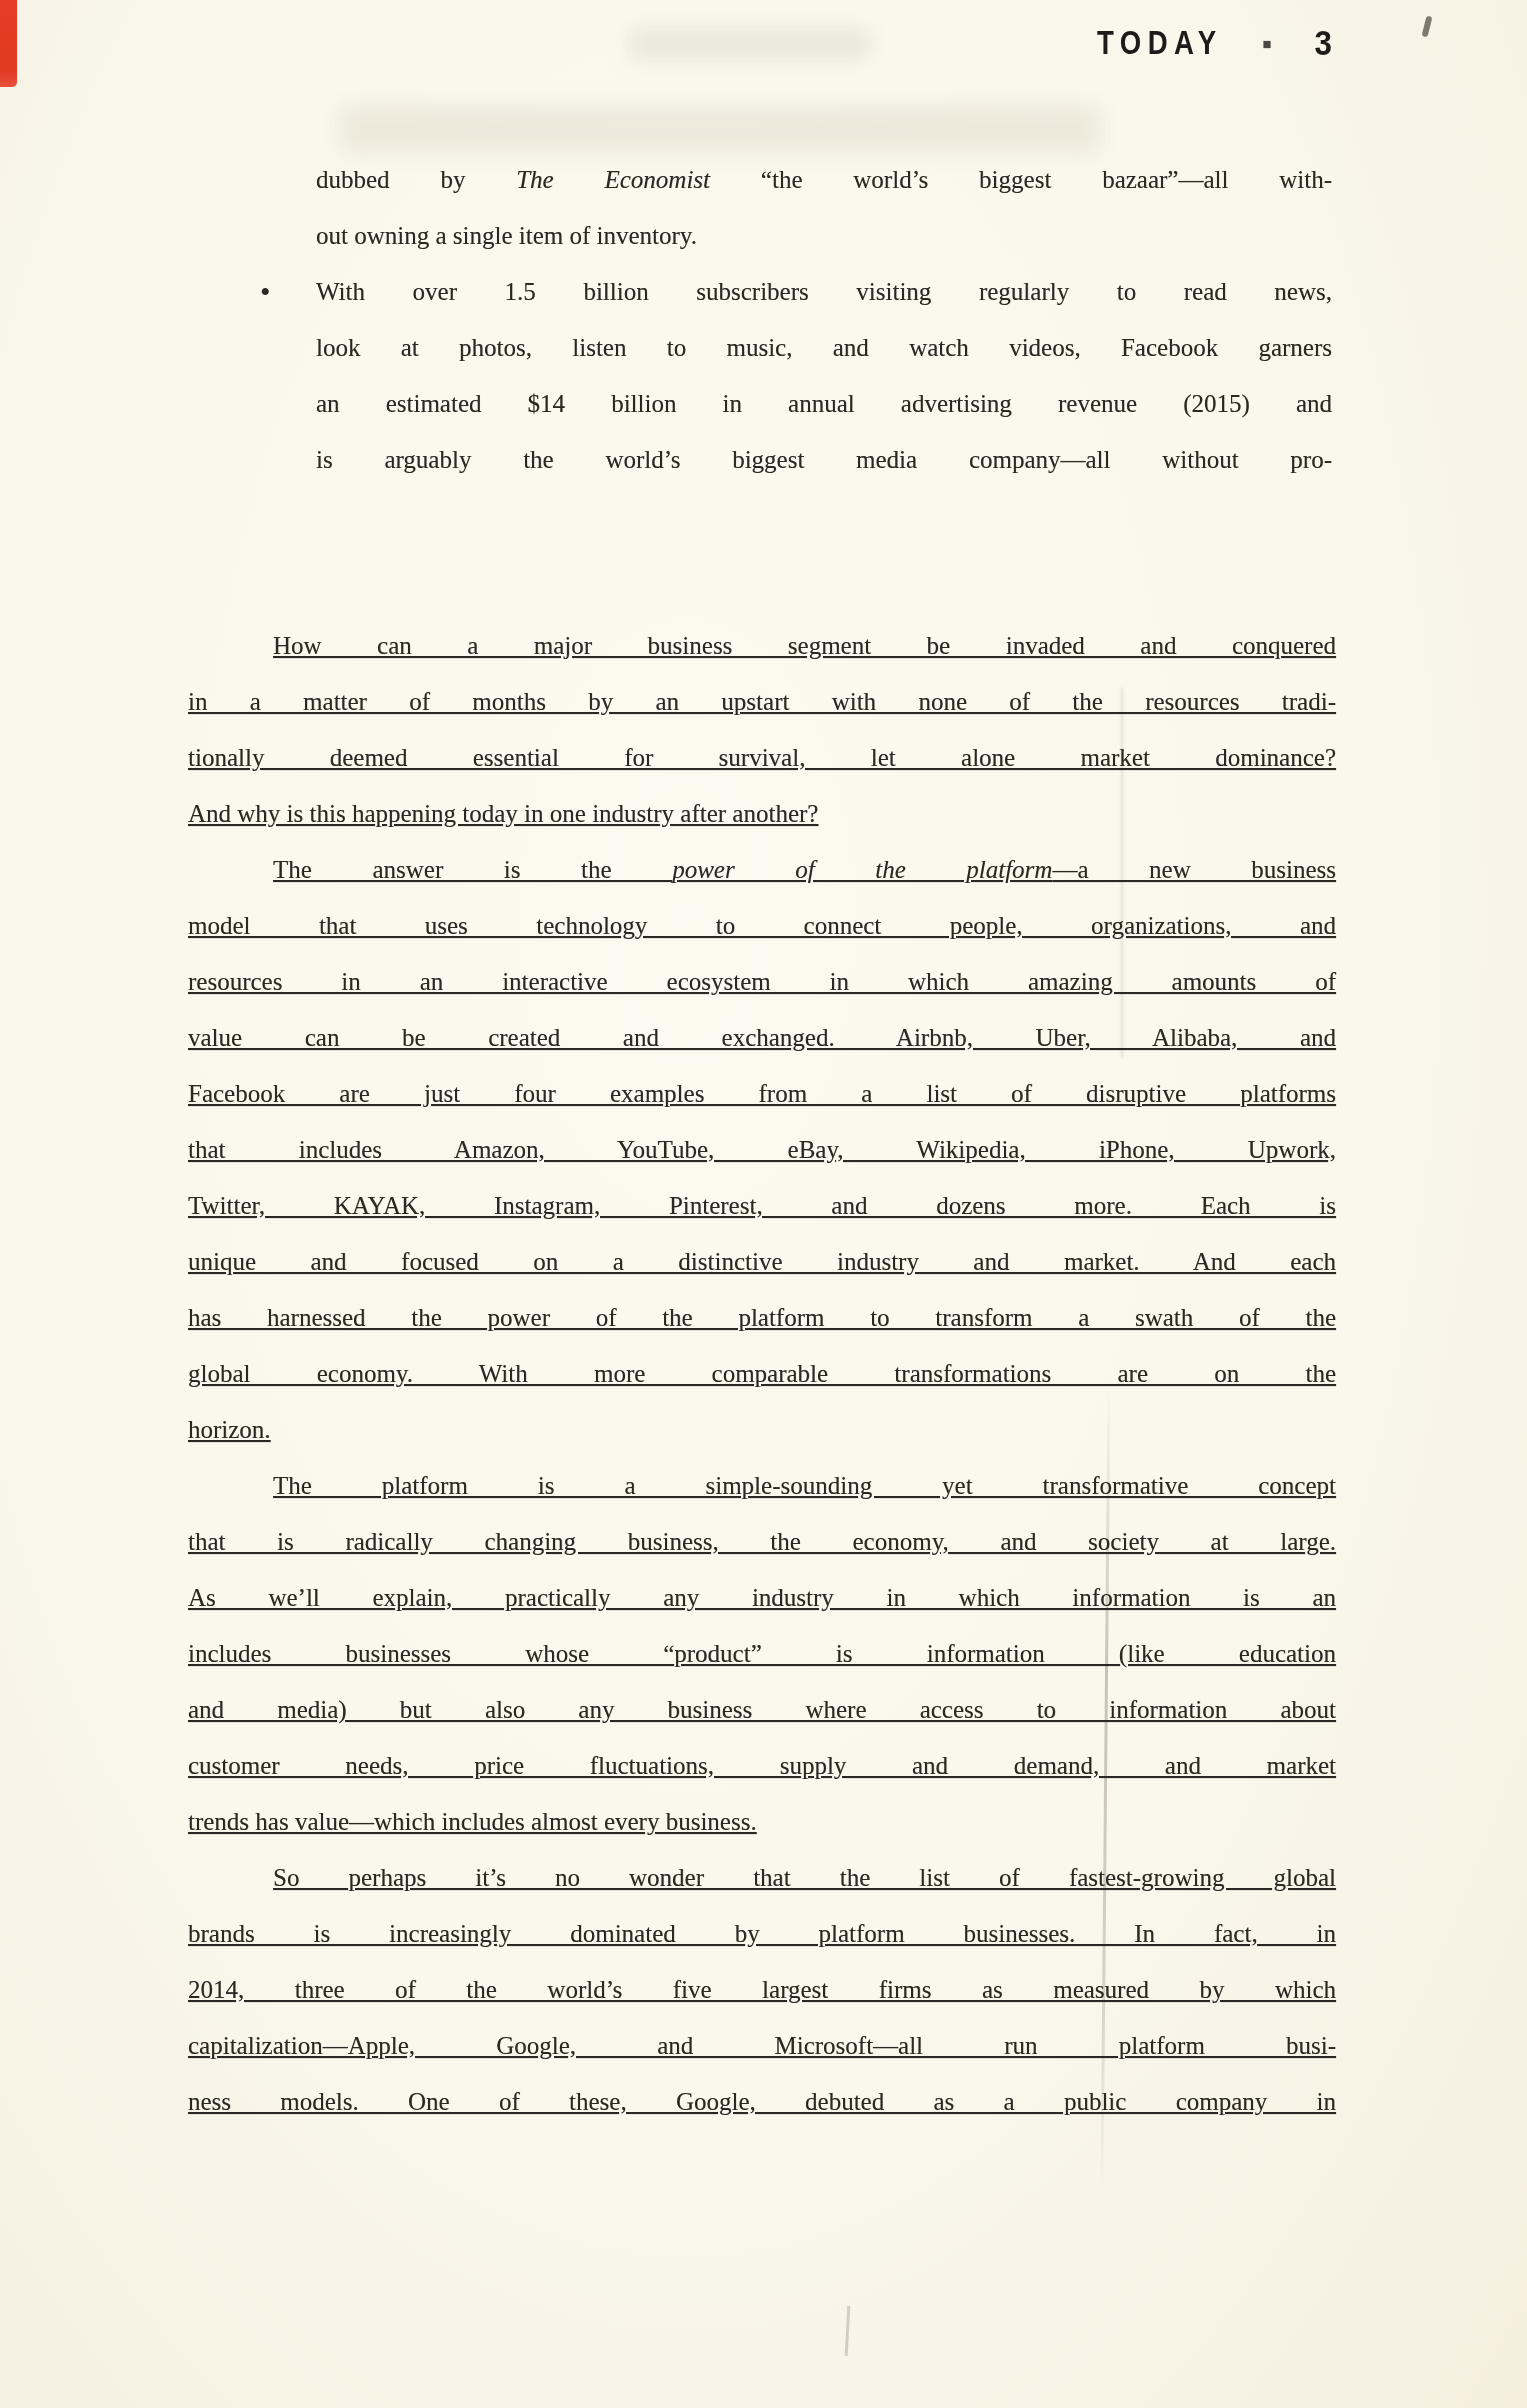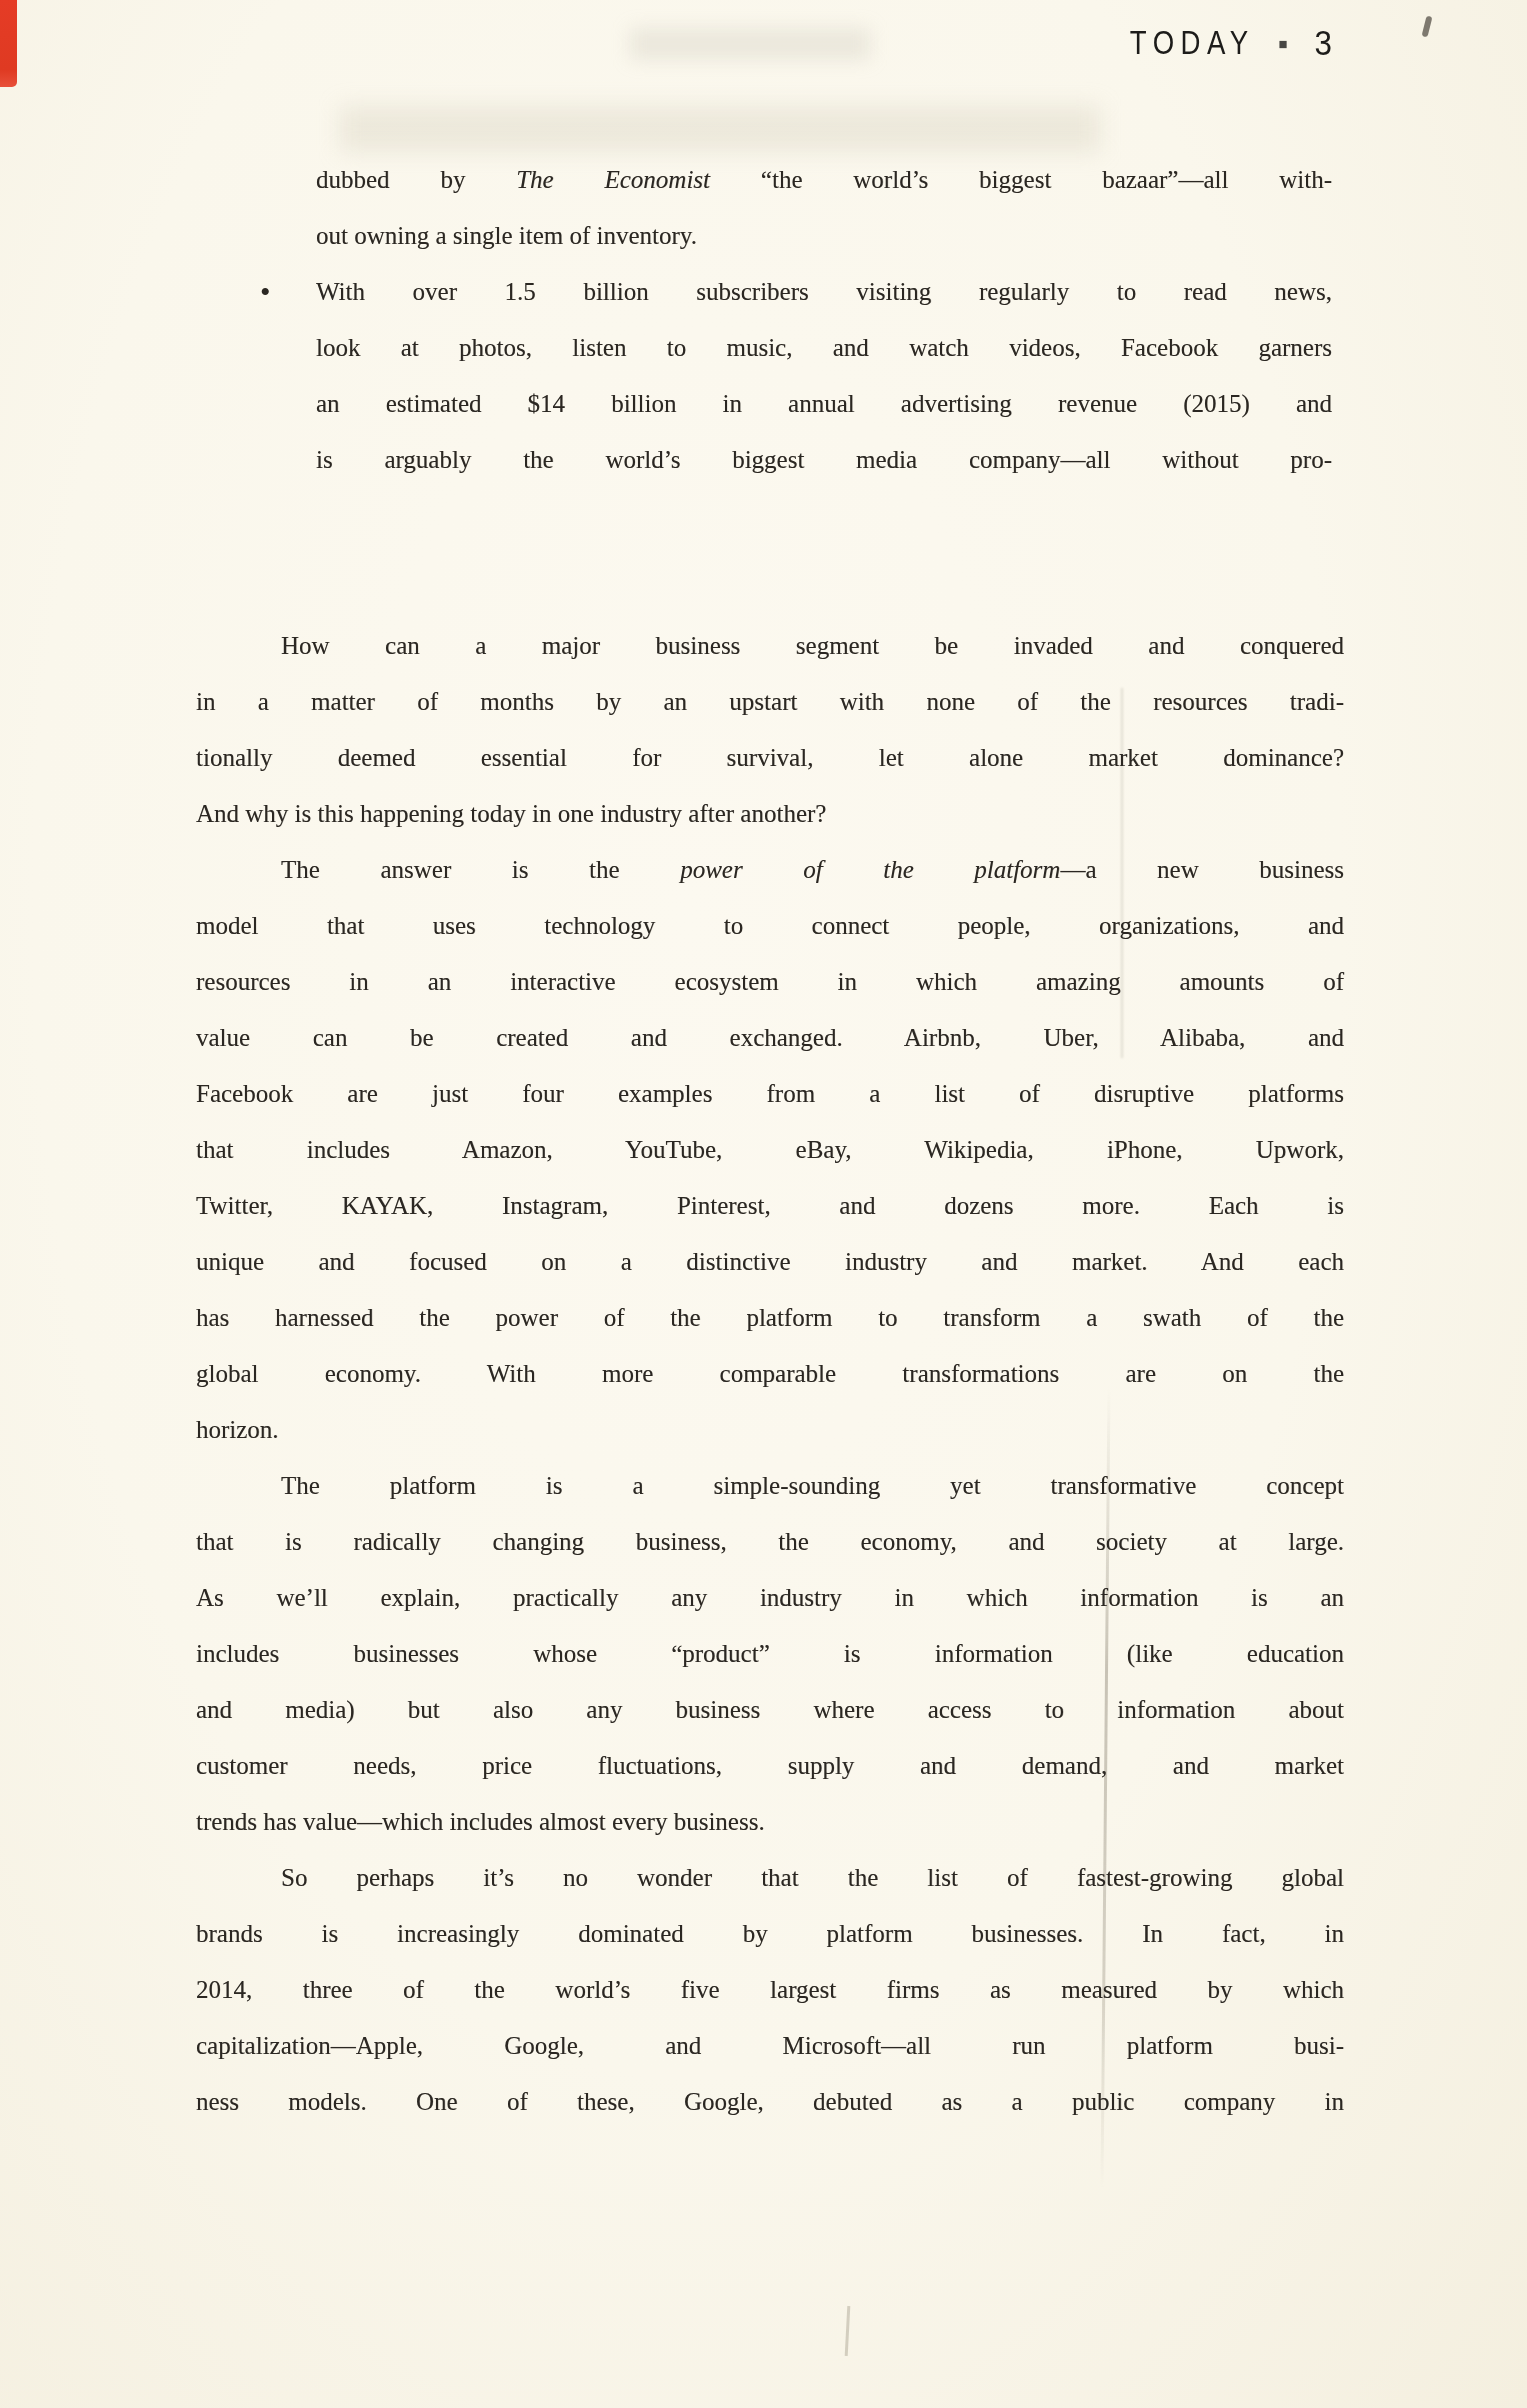--- a/index.html
+++ b/index.html
@@ -31,39 +31,39 @@
   .speck{position:absolute;pointer-events:none;}
   .apostrophe{left:1424px;top:16px;width:6px;height:21px;background:rgba(74,69,60,.7);border-radius:3px;transform:rotate(14deg);}
   .crease1{left:1104px;top:1388px;width:3px;height:800px;
     background:linear-gradient(180deg, rgba(130,122,105,0) 0%, rgba(130,122,105,.42) 35%, rgba(130,122,105,.30) 75%, rgba(130,122,105,0) 100%);
     transform:rotate(.5deg);filter:blur(.6px);}
   .crease2{left:1121px;top:688px;width:2px;height:370px;background:rgba(140,132,114,.22);filter:blur(.8px);}
   .crease3{left:846px;top:2306px;width:3px;height:50px;background:rgba(142,134,116,.35);transform:rotate(3deg);filter:blur(.7px);}
   
   .running-header{
     position:absolute;top:24px;right:195px;
-    display:flex;align-items:center;gap:20px;
-    font-family:"Liberation Sans", sans-serif;font-weight:normal;color:var(--header-ink);text-align:center;
+    display:flex;align-items:center;gap:36px;
+    font-family:"Liberation Sans", sans-serif;font-weight:bold;color:var(--header-ink);text-align:center;
   }
   .rh-title{font-size:30px;letter-spacing:7px;transform:scale(.92,1.08);transform-origin:right center;}
   .rh-square{font-size:15px;opacity:.8;margin-left:4px;}
   .rh-num{font-size:33px;margin-left:6px;transform:scale(.95,1.05);}
   
   .line{
     height:56px;line-height:56px;font-size:25px;
     text-align:justify;text-align-last:justify;
     white-space:nowrap;
     text-shadow:0.3px 0.3px 0.6px rgba(43,39,34,.35);
   }
   .line.last{text-align-last:left;}
   .line.indent{text-indent:85px;}
   .excerpt{position:absolute;left:316px;top:152px;width:1016px;}
   .bullet-item{position:relative;}
   .bullet{position:absolute;left:-56px;top:0;height:56px;line-height:56px;font-size:30px;}
-  .bodytext{position:absolute;left:196px;top:618px;width:1148px;}
+  .bodytext{position:absolute;left:188px;top:618px;width:1148px;text-decoration:underline;}
   em{font-style:italic;}
 </style>
 </head>
 <body>
 
 <div class="page">
 
   <div class="red-mark"></div>
   <div class="smudge s1"></div>
   <div class="smudge s2"></div>

